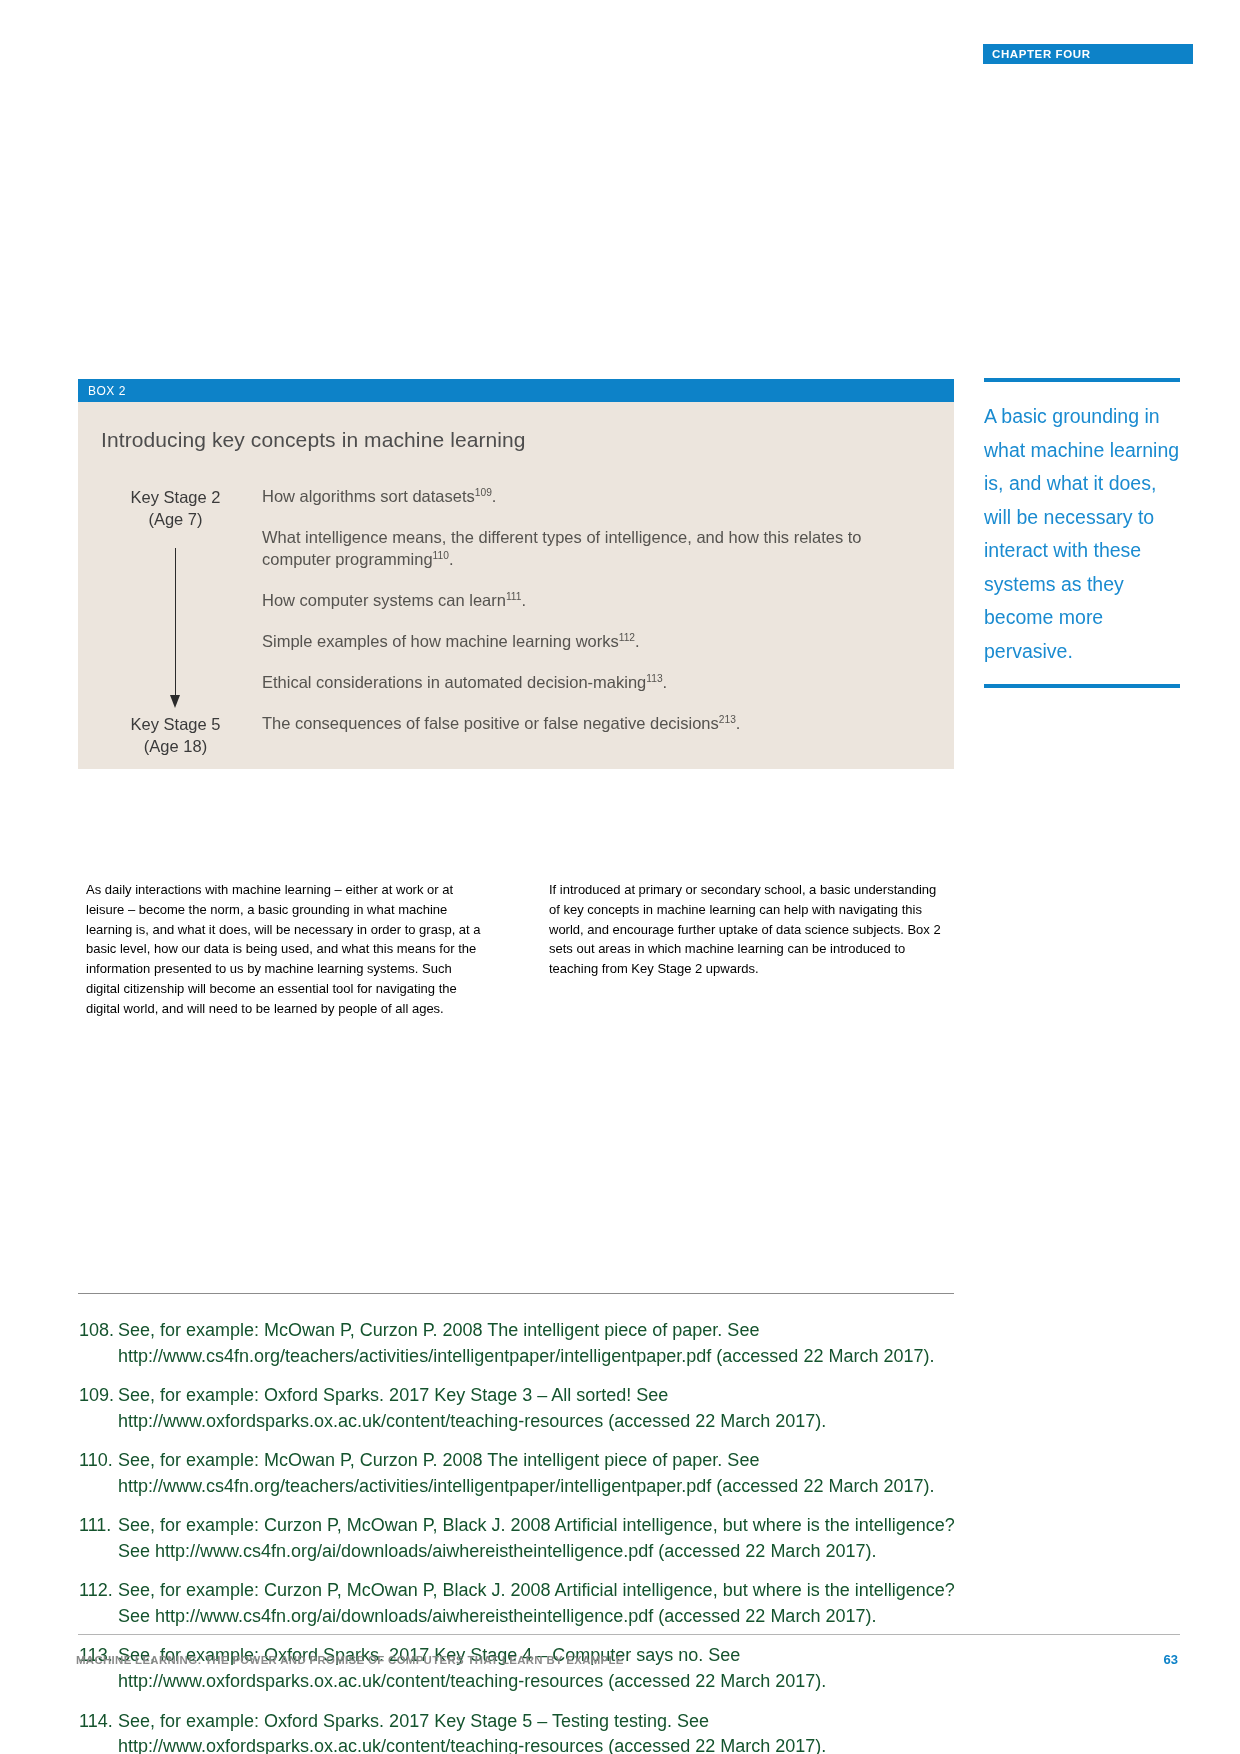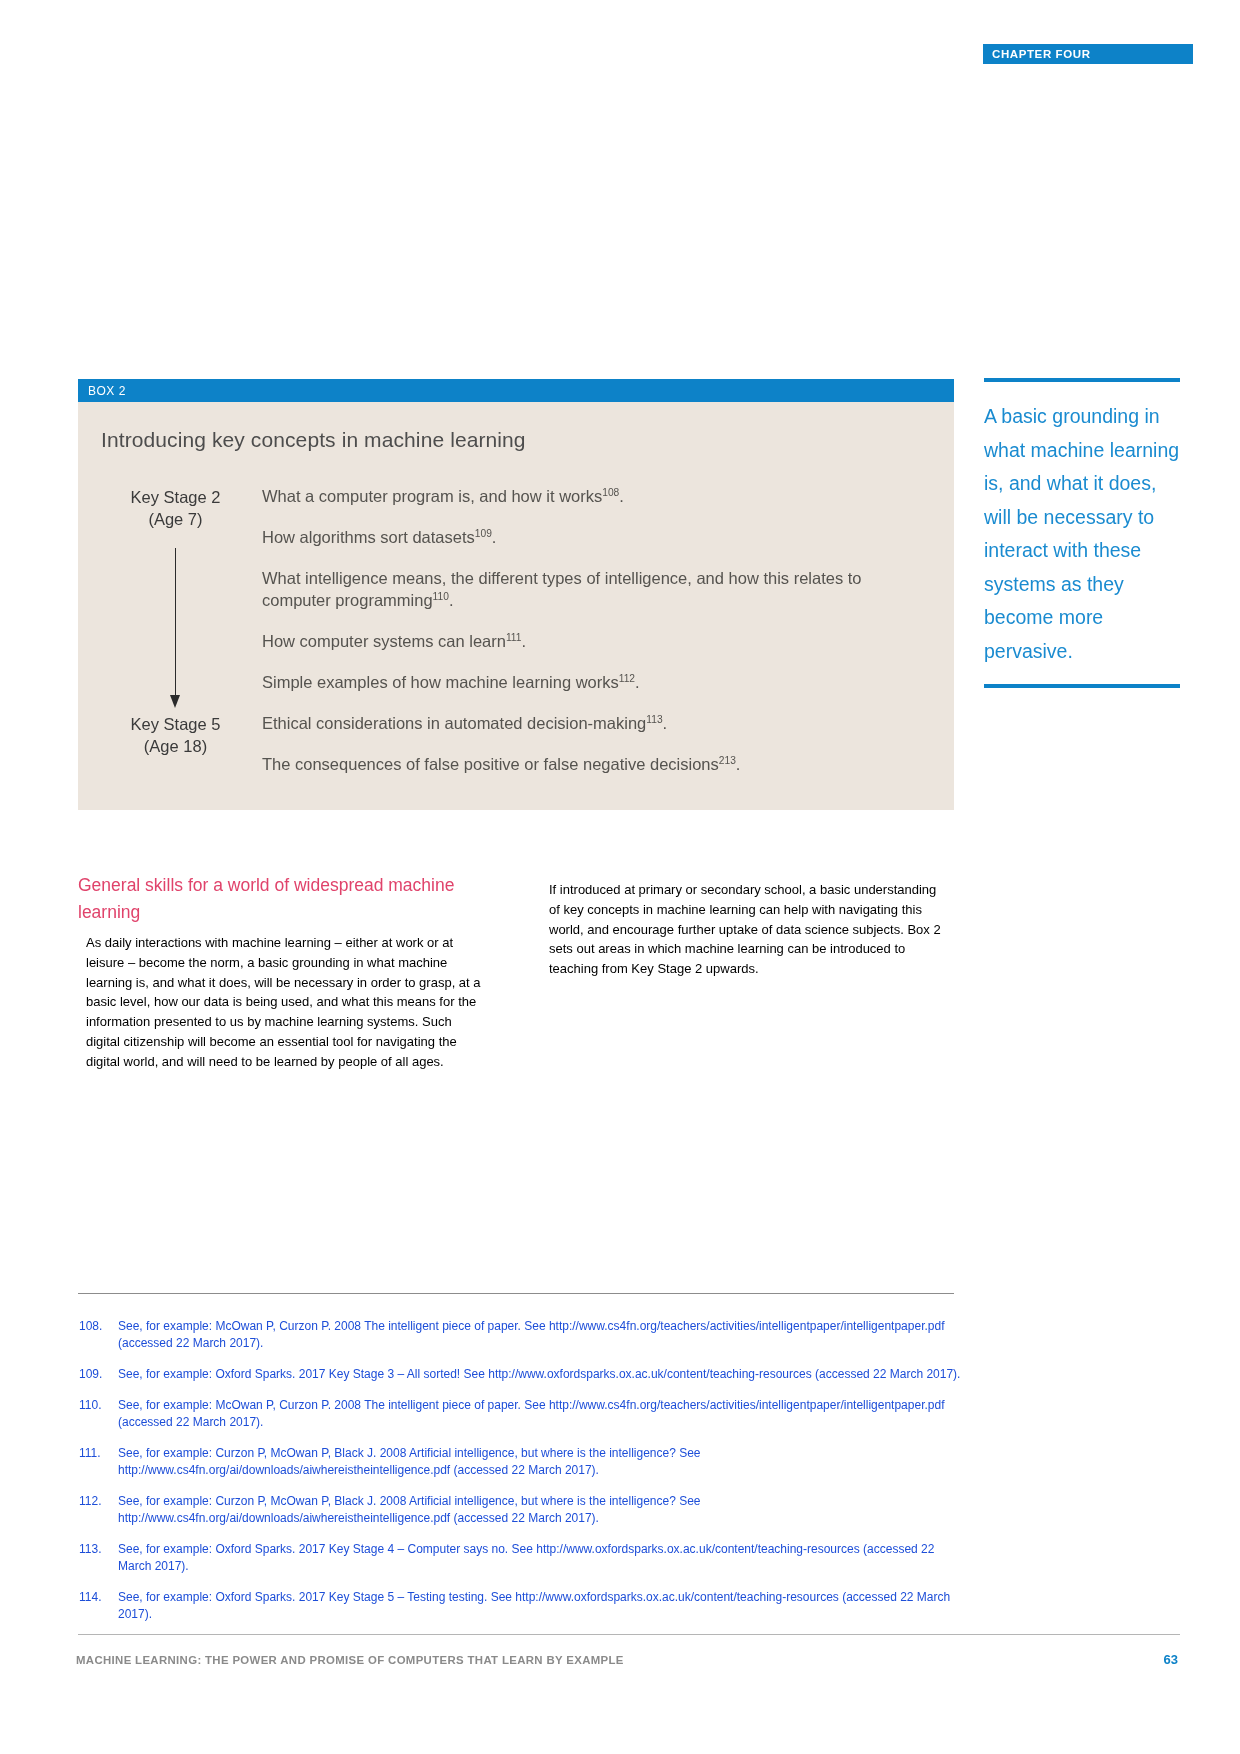--- a/index.html
+++ b/index.html
@@ -178,23 +178,23 @@
   }
   .footnotes {
     position: absolute;
     left: 78px;
     top: 1318px;
     width: 886px;
   }
   .fn {
     display: flex;
     margin-bottom: 14px;
-    font-size: 12px;
+    font-size: 18px;
     line-height: 1.42;
-    color: #1d4ed8;
+    color: #14532d;
   }
   .fn-num {
     flex: 0 0 40px;
     text-align: left;
     padding-left: 1px;
   }
   .fn-txt { flex: 1 1 auto; }
 
   
   .footer-rule {
@@ -248,41 +248,39 @@
         <div class="arrow">
           <div class="shaft"></div>
           <div class="head"></div>
         </div>
         <div class="stage-label stage-bottom">
           <div>Key Stage 5</div>
           <div>(Age 18)</div>
         </div>
       </div>
       <div class="items-col" id="box-items">
-          <div class="box-item"><span>What a computer program is, and how it works</span><sup>108</sup><span>.</span></div>
           <div class="box-item"><span>How algorithms sort datasets</span><sup>109</sup><span>.</span></div>
           <div class="box-item"><span>What intelligence means, the different types of intelligence, and how this relates to computer programming</span><sup>110</sup><span>.</span></div>
           <div class="box-item"><span>How computer systems can learn</span><sup>111</sup><span>.</span></div>
           <div class="box-item"><span>Simple examples of how machine learning works</span><sup>112</sup><span>.</span></div>
           <div class="box-item"><span>Ethical considerations in automated decision-making</span><sup>113</sup><span>.</span></div>
           <div class="box-item"><span>The consequences of false positive or false negative decisions</span><sup>213</sup><span>.</span></div>
         </div>
     </div>
   </div>
 </div>
 
 <div class="pullquote">
   <div class="pq-rule"></div>
   <div class="pq-text">A basic grounding in what machine learning is, and what it does, will be necessary to interact with these systems as they become more pervasive.</div>
   <div class="pq-rule bottom"></div>
 </div>
 
 <div class="cols">
   <div class="col">
-    <div class="col-head">General skills for a world of widespread machine learning</div>
     <p>As daily interactions with machine learning – either at work or at leisure – become the norm, a basic grounding in what machine learning is, and what it does, will be necessary in order to grasp, at a basic level, how our data is being used, and what this means for the information presented to us by machine learning systems. Such digital citizenship will become an essential tool for navigating the digital world, and will need to be learned by people of all ages.</p>
   </div>
   <div class="col">
     <p>If introduced at primary or secondary school, a basic understanding of key concepts in machine learning can help with navigating this world, and encourage further uptake of data science subjects. Box 2 sets out areas in which machine learning can be introduced to teaching from Key Stage 2 upwards.</p>
   </div>
 </div>
 
 <div class="fn-rule"></div>
 <div class="footnotes" id="footnotes">
     <div class="fn">

